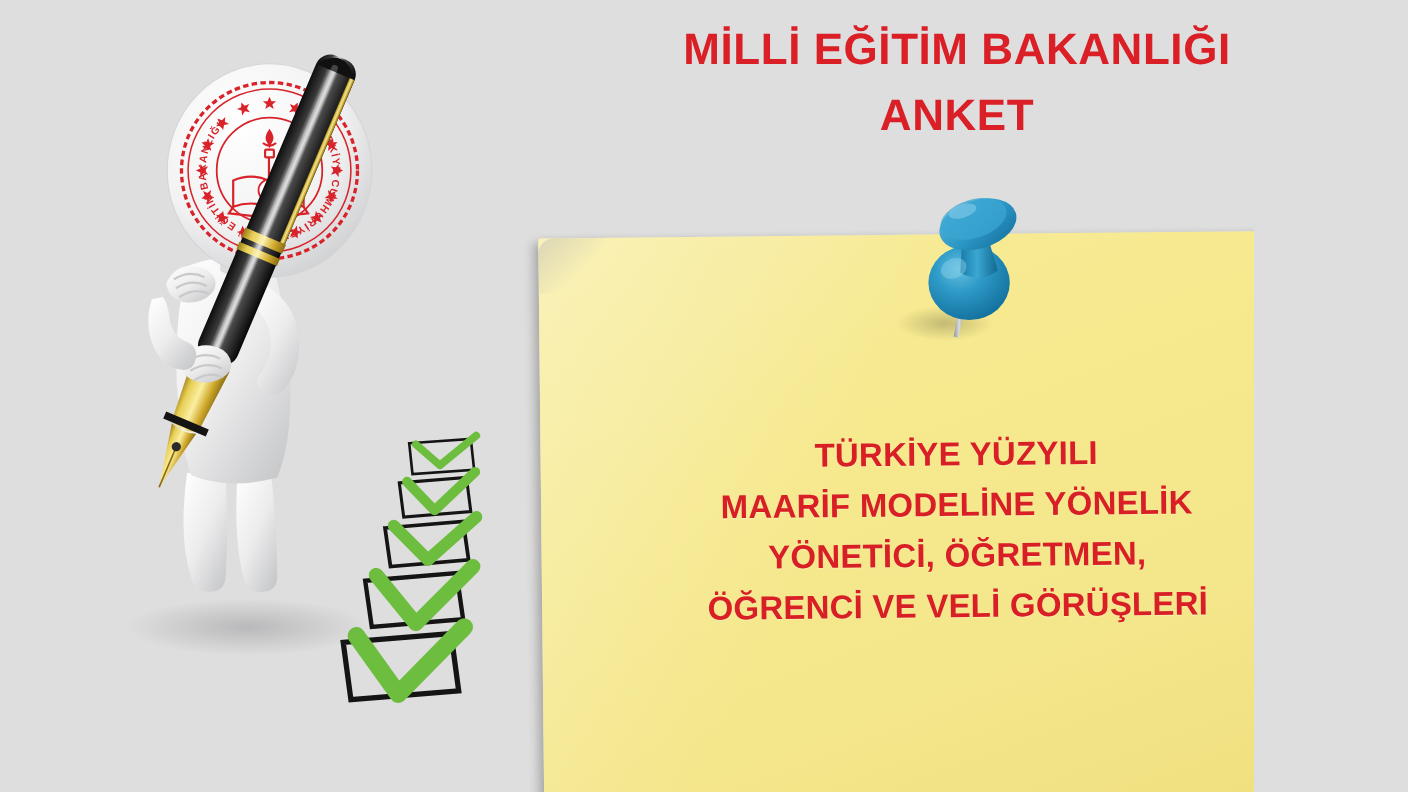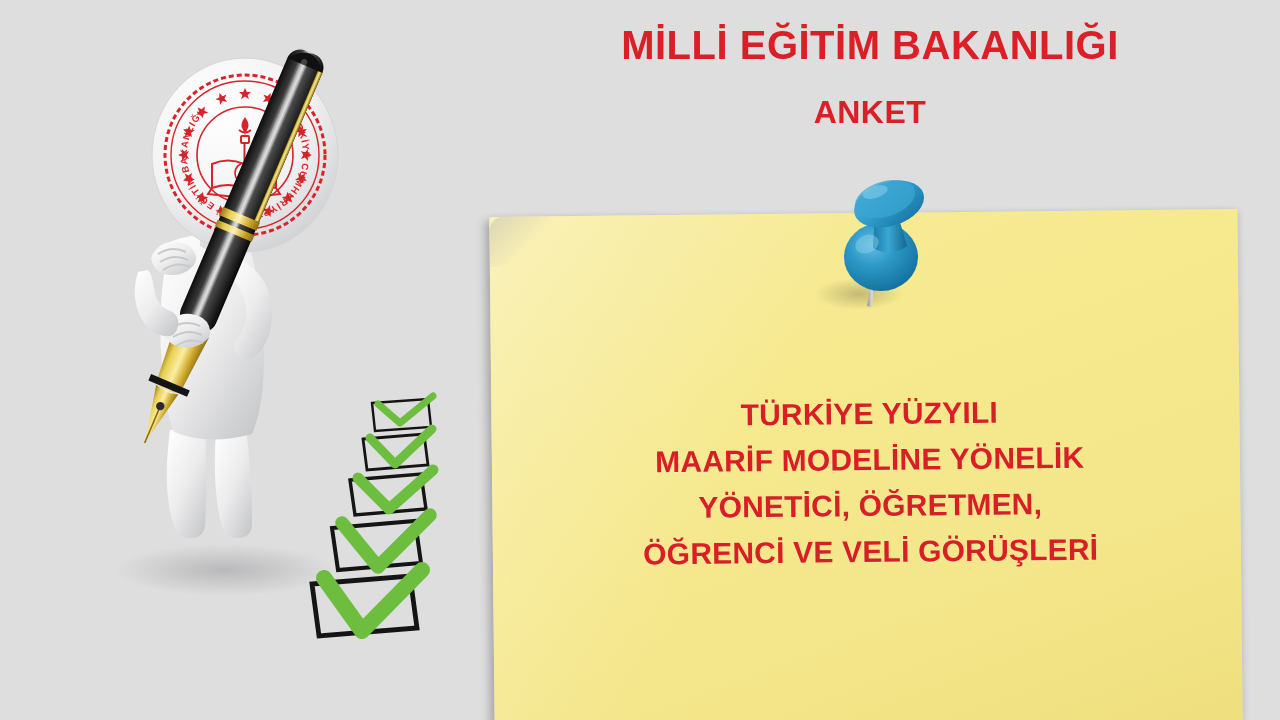--- a/index.html
+++ b/index.html
@@ -3,33 +3,33 @@
 <meta charset="utf-8">
 <title>MEB Anket</title>
 <style>
   html,body{margin:0;padding:0;}
   body{
     width:1280px;height:720px;overflow:hidden;
     background:#dedede;
     font-family:"Liberation Sans", sans-serif;
     position:relative;
   }
-  .stage{position:absolute;inset:0;width:1280px;height:720px;background:#dedede;overflow:hidden;}
+  .stage{position:absolute;inset:0;width:1140px;height:720px;background:#dedede;overflow:hidden;}
 
   
   .headline{
     position:absolute;left:470px;top:24px;width:800px;
     text-align:center;
     color:#da1f26;
     font-weight:bold;
     font-size:40px;
     letter-spacing:.5px;
     line-height:1.05;
   }
-  .headline .l2{display:block;margin-top:30px;font-size:32px;}
+  .headline .l2{display:block;margin-top:18px;font-size:40px;}
 
   
   .note-wrap{position:absolute;left:470px;top:195px;width:800px;height:530px;}
   .note{
     position:absolute;left:22px;top:18px;width:748px;height:512px;
     background:linear-gradient(160deg,#f7eb9a 0%, #f6e98e 35%, #f4e68a 70%, #efdf7e 100%);
     box-shadow:-5px 4px 9px rgba(60,60,60,.30), 2px 2px 6px rgba(60,60,60,.12);
     transform:rotate(-0.6deg);
     border-radius:2px 1px 1px 3px;
   }

